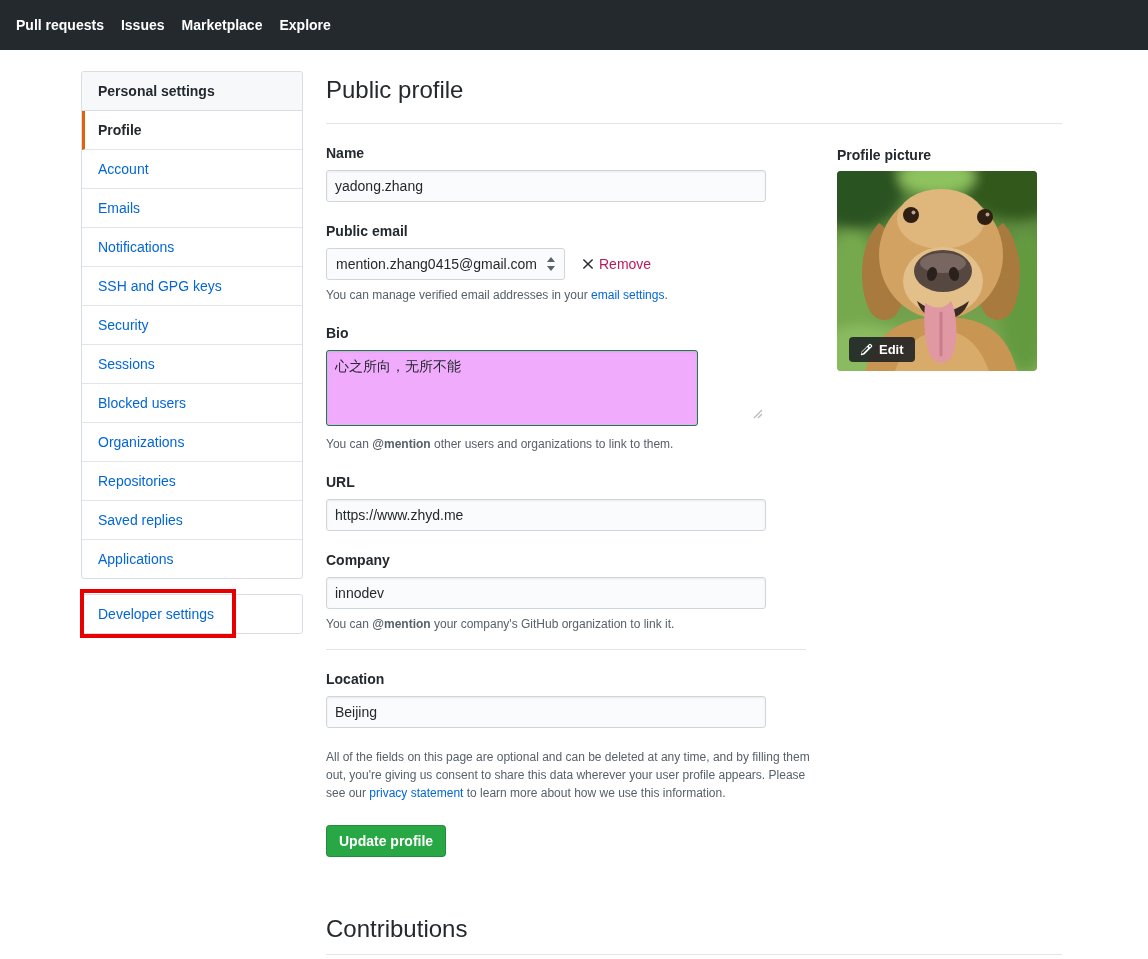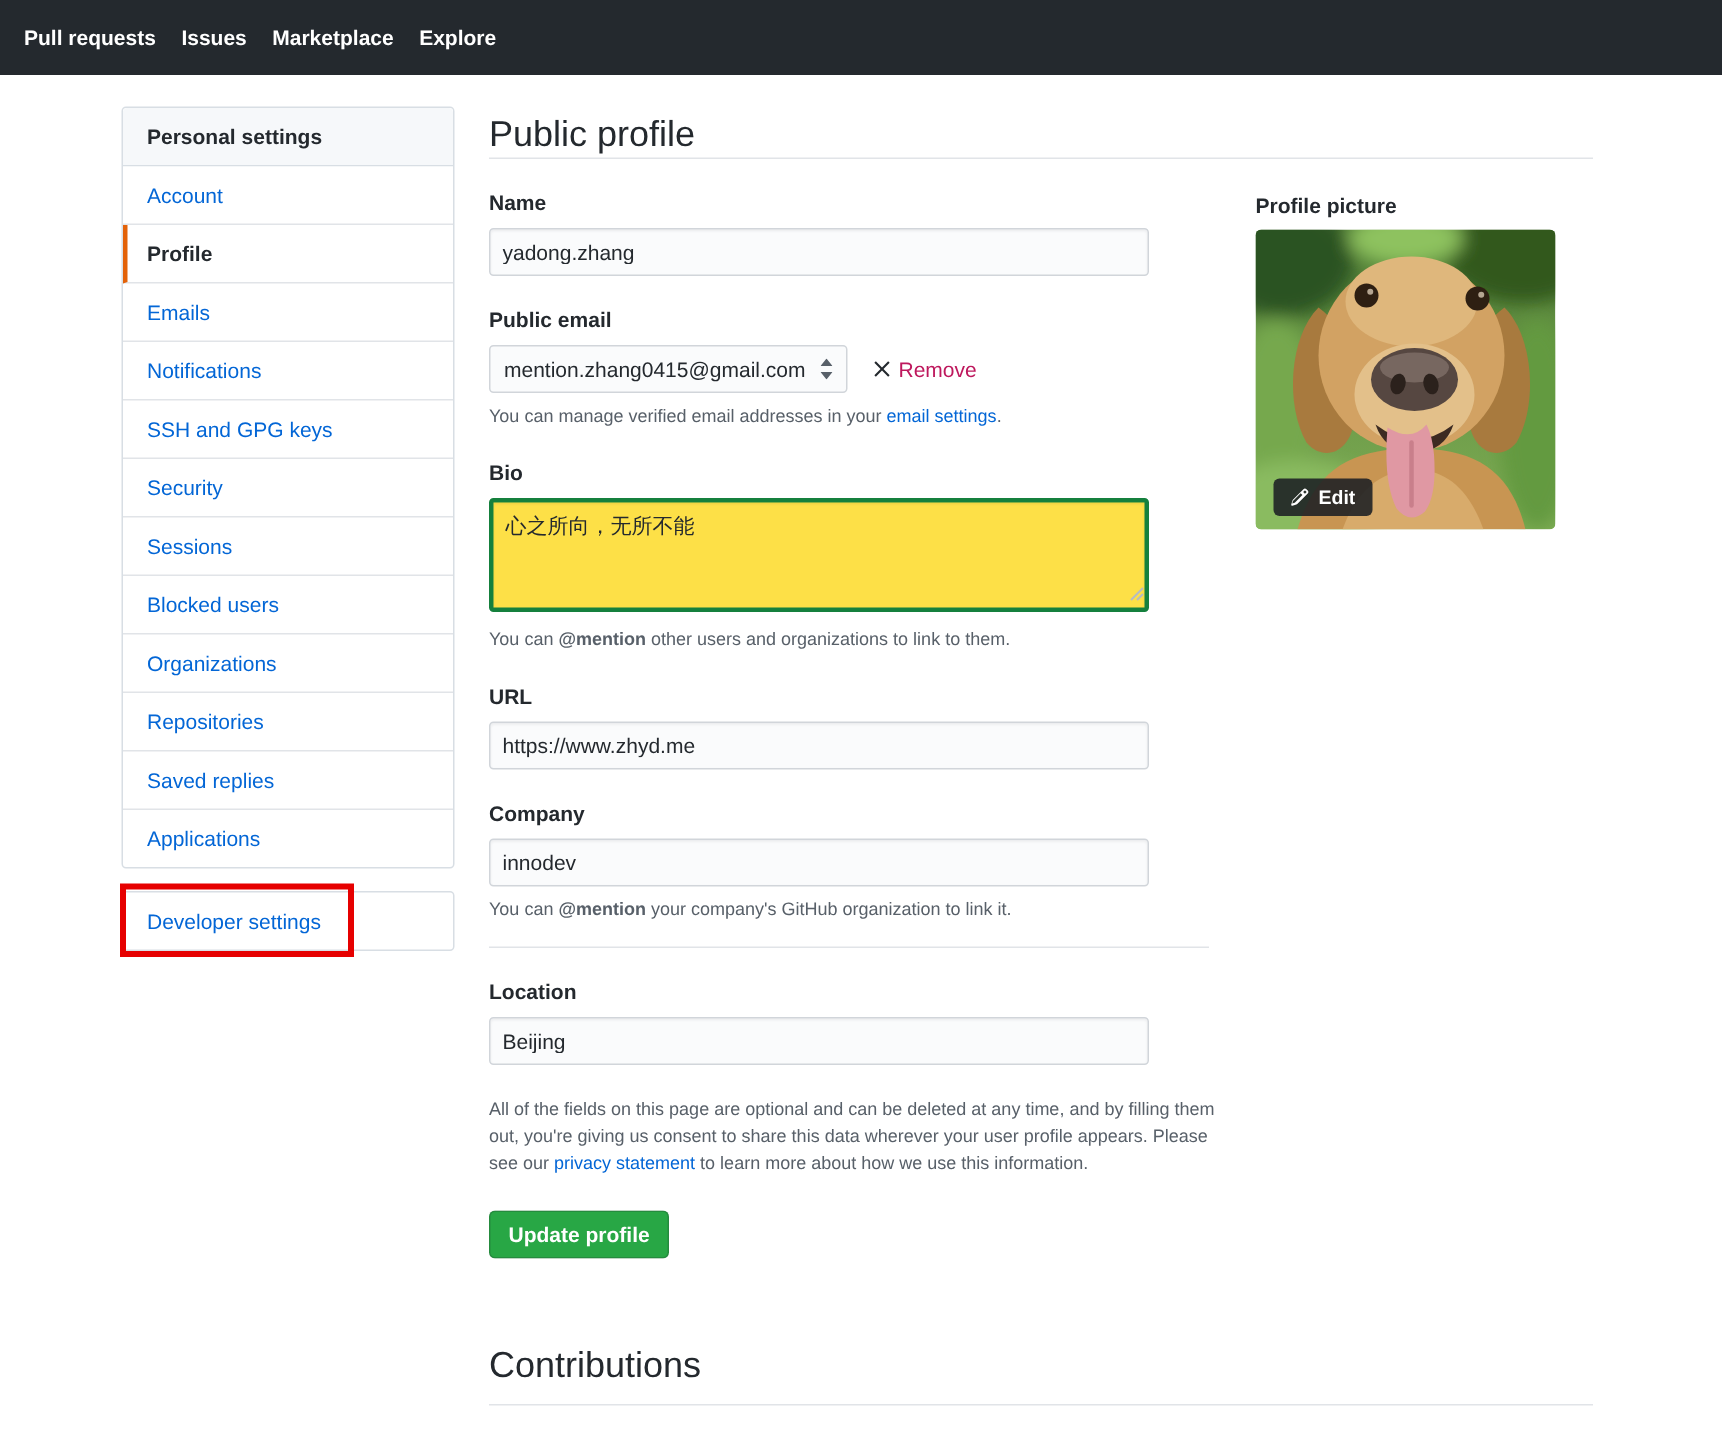--- a/index.html
+++ b/index.html
@@ -46,40 +46,40 @@
   .dev-box { margin-top: 15px; border: 1px solid #d8dee4; border-radius: 3px; position: relative; background: #fff; }
   .dev-box .menu-item { border-bottom: none; }
   .annotation-box {
     position: absolute; left: -2px; top: -6px; width: 156px; height: 49px;
     border: 4px solid #e60000; pointer-events: none; z-index: 5;
   }
 
   
   .page-title {
     font-size: 24px; font-weight: 400; margin: 4px 0 0; line-height: 30px;
-    padding-bottom: 0; border-bottom: 1px solid #e1e4e8; color: #24292e;
+    padding-bottom: 18px; border-bottom: 1px solid #e1e4e8; color: #24292e;
   }
   .columns { display: flex; }
   .form-col { width: 480px; flex: none; }
   .picture-col { width: 205px; margin-left: 31px; flex: none; }
 
   .form-group { margin-top: 19px; }
   .field-label { display: block; font-weight: bold; font-size: 14px; line-height: 20px; margin-bottom: 7px; }
   .text-input {
     width: 440px; height: 32px; padding: 6px 8px;
     font-size: 14px; color: #24292e; background: #fafbfc;
     border: 1px solid #d1d5da; border-radius: 3px;
     box-shadow: inset 0 1px 2px rgba(27,31,35,.075);
     font-family: "Liberation Sans", sans-serif; outline: none;
   }
   .textarea-wrap { position: relative; width: 440px; }
   .bio-textarea {
-    width: 440px; height: 76px; padding: 7px 8px;
-    font-size: 14px; color: #24292e; background: #fde047;
-    border: 3px solid #15803d; border-radius: 3px;
+    width: 372px; height: 76px; padding: 7px 8px;
+    font-size: 14px; color: #24292e; background: #f0abfc;
+    border: 1px solid #15803d; border-radius: 3px;
     box-shadow: inset 0 1px 2px rgba(27,31,35,.075);
     font-family: "Liberation Sans", sans-serif; resize: none; outline: none;
   }
   .resize-grip { position: absolute; right: 3px; bottom: 7px; }
 
   .email-row { display: flex; align-items: center; }
   .select-box {
     display: inline-flex; align-items: center; height: 32px; padding: 0 9px;
     border: 1px solid #d1d5da; border-radius: 3px; background: #fafbfc;
     font-size: 14px; color: #24292e; cursor: pointer;
@@ -130,22 +130,22 @@
   <a class="nav-item">Issues</a>
   <a class="nav-item">Marketplace</a>
   <a class="nav-item">Explore</a>
 </header>
 
 <div class="layout">
 
   <div class="sidebar-col">
     <nav class="menu">
       <div class="menu-header">Personal settings</div>
+      <a class="menu-item active">Profile</a>
       <a class="menu-item">Account</a>
-      <a class="menu-item active">Profile</a>
       <a class="menu-item">Emails</a>
       <a class="menu-item">Notifications</a>
       <a class="menu-item">SSH and GPG keys</a>
       <a class="menu-item">Security</a>
       <a class="menu-item">Sessions</a>
       <a class="menu-item">Blocked users</a>
       <a class="menu-item">Organizations</a>
       <a class="menu-item">Repositories</a>
       <a class="menu-item">Saved replies</a>
       <a class="menu-item">Applications</a>

